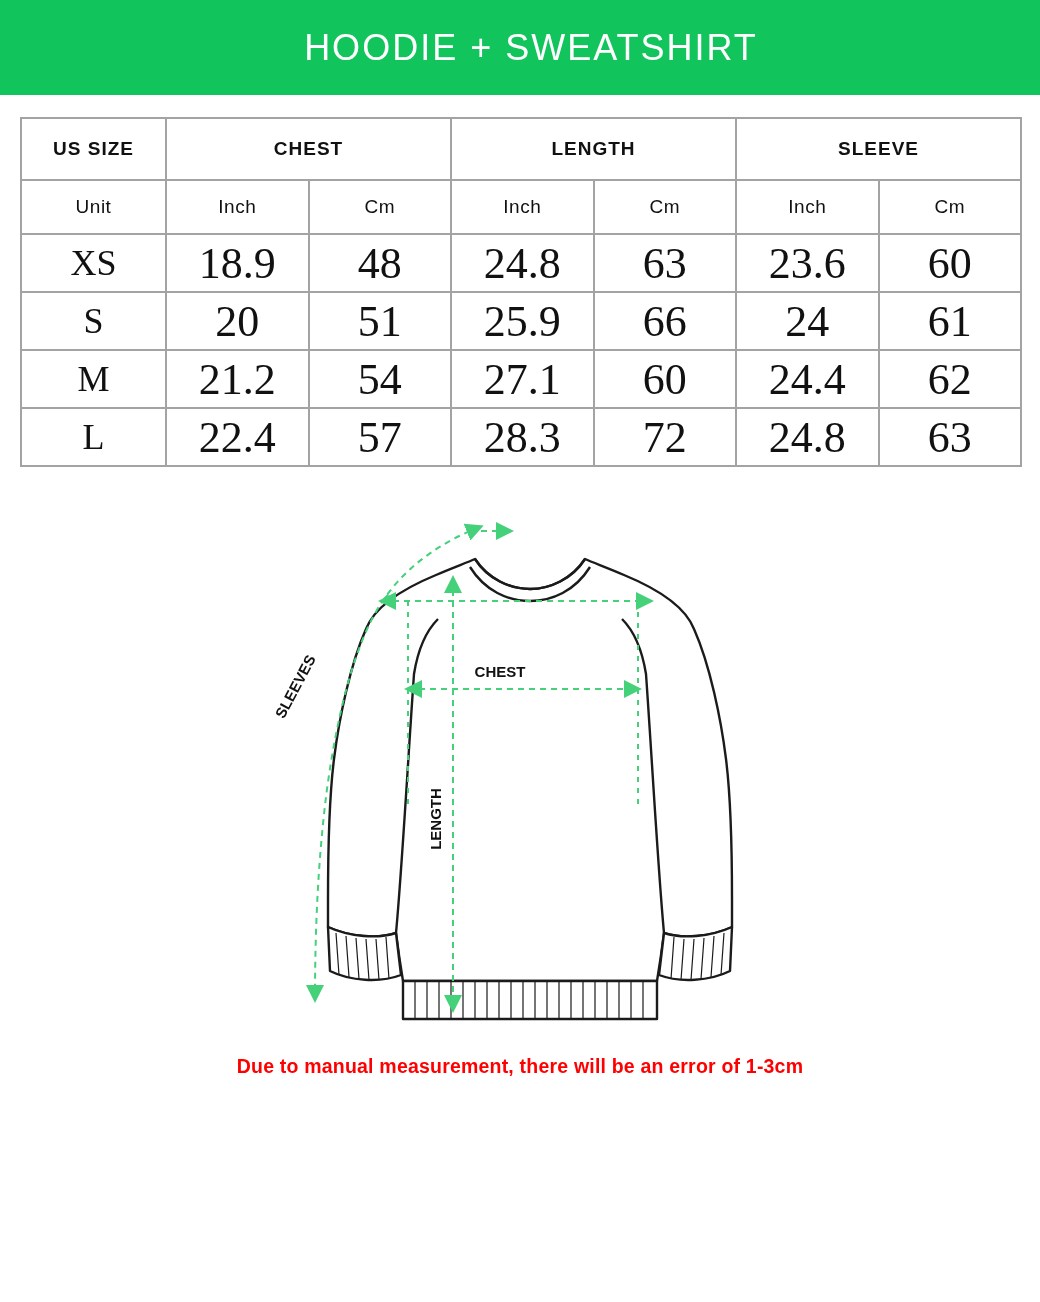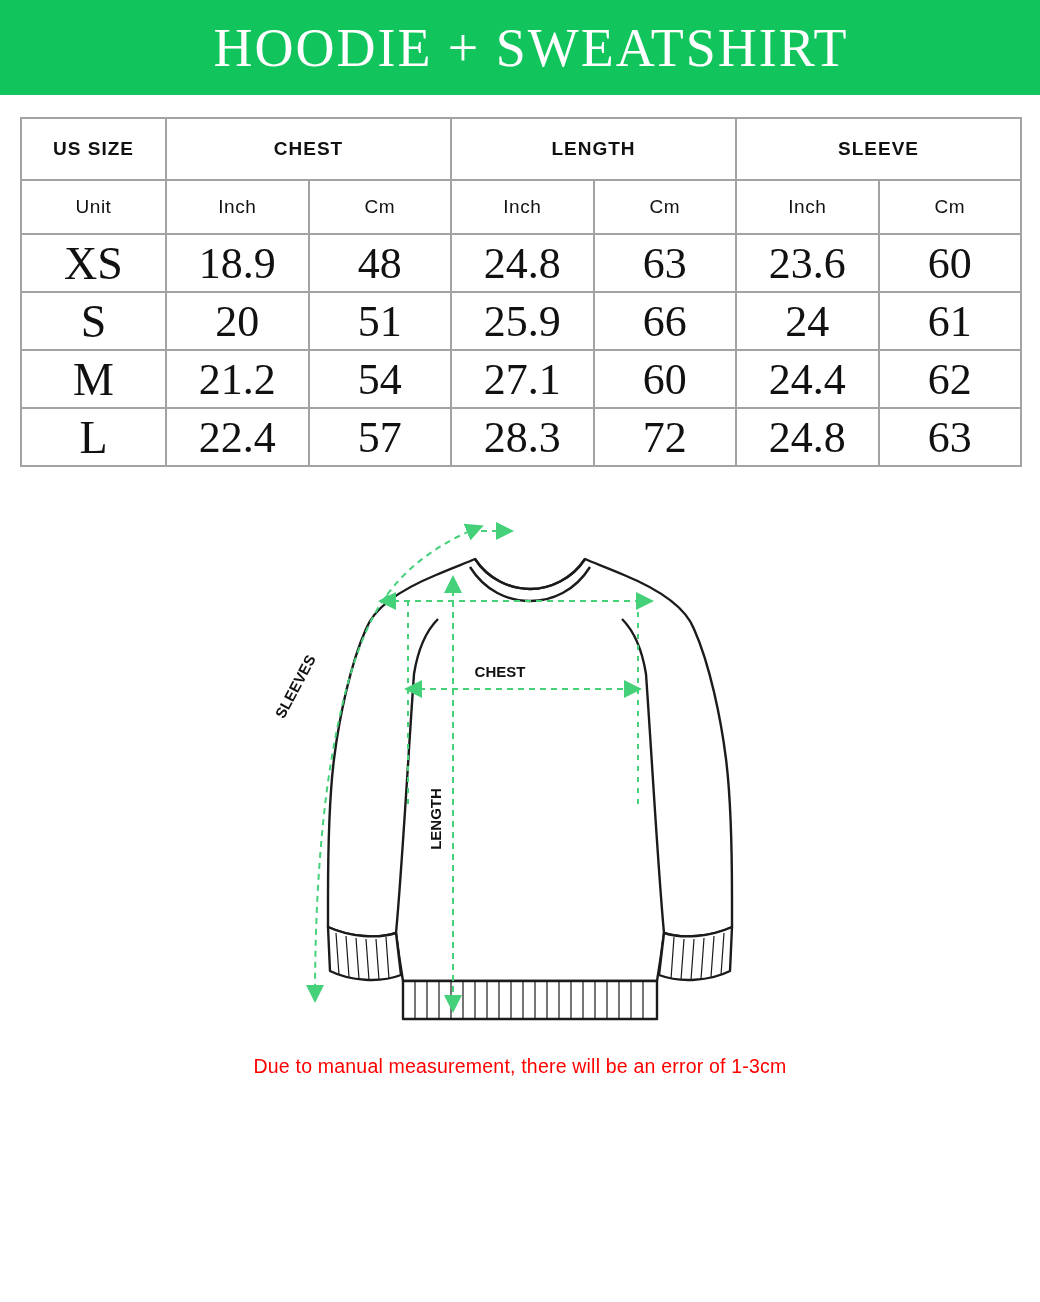--- a/index.html
+++ b/index.html
@@ -19,22 +19,22 @@
   .banner {
     width: 1040px;
     height: 95px;
     background: #12c45c;
     display: flex;
     align-items: center;
     justify-content: center;
     box-sizing: border-box;
   }
   .banner-title {
-    font-family: Liberation Serif, serif;
-    font-size: 54px;
+    font-family: Liberation Sans, sans-serif;
+    font-size: 36px;
     letter-spacing: 2px;
     color: #ffffff;
     font-weight: 400;
     line-height: 1;
     white-space: nowrap;
     margin-left: 22px;
   }
 
   
   .table-wrap {
@@ -75,41 +75,41 @@
     background: #fff;
   }
   tr.data-row td {
     height: 56px;
     font-family: "Liberation Serif", serif;
     font-size: 44px;
     color: #111;
     font-weight: 400;
   }
   tr.data-row td.size-cell {
-    font-size: 46px;
+    font-size: 36px;
   }
 
   
   .illu-wrap {
     position: relative;
     width: 1040px;
     height: 540px;
     margin-top: 42px;
   }
   .illu-wrap svg {
     display: block;
     margin: 0 auto;
   }
 
   
   .footnote {
     text-align: center;
     color: #ff0000;
     font-size: 19.5px;
-    font-weight: normal;
+    font-weight: bold;
     font-family: "Liberation Sans", sans-serif;
     margin-top: 6px;
     letter-spacing: 0.2px;
   }
 </style>
 </head>
 <body>
 
 <div class="banner">
   <div class="banner-title">HOODIE + SWEATSHIRT</div>

